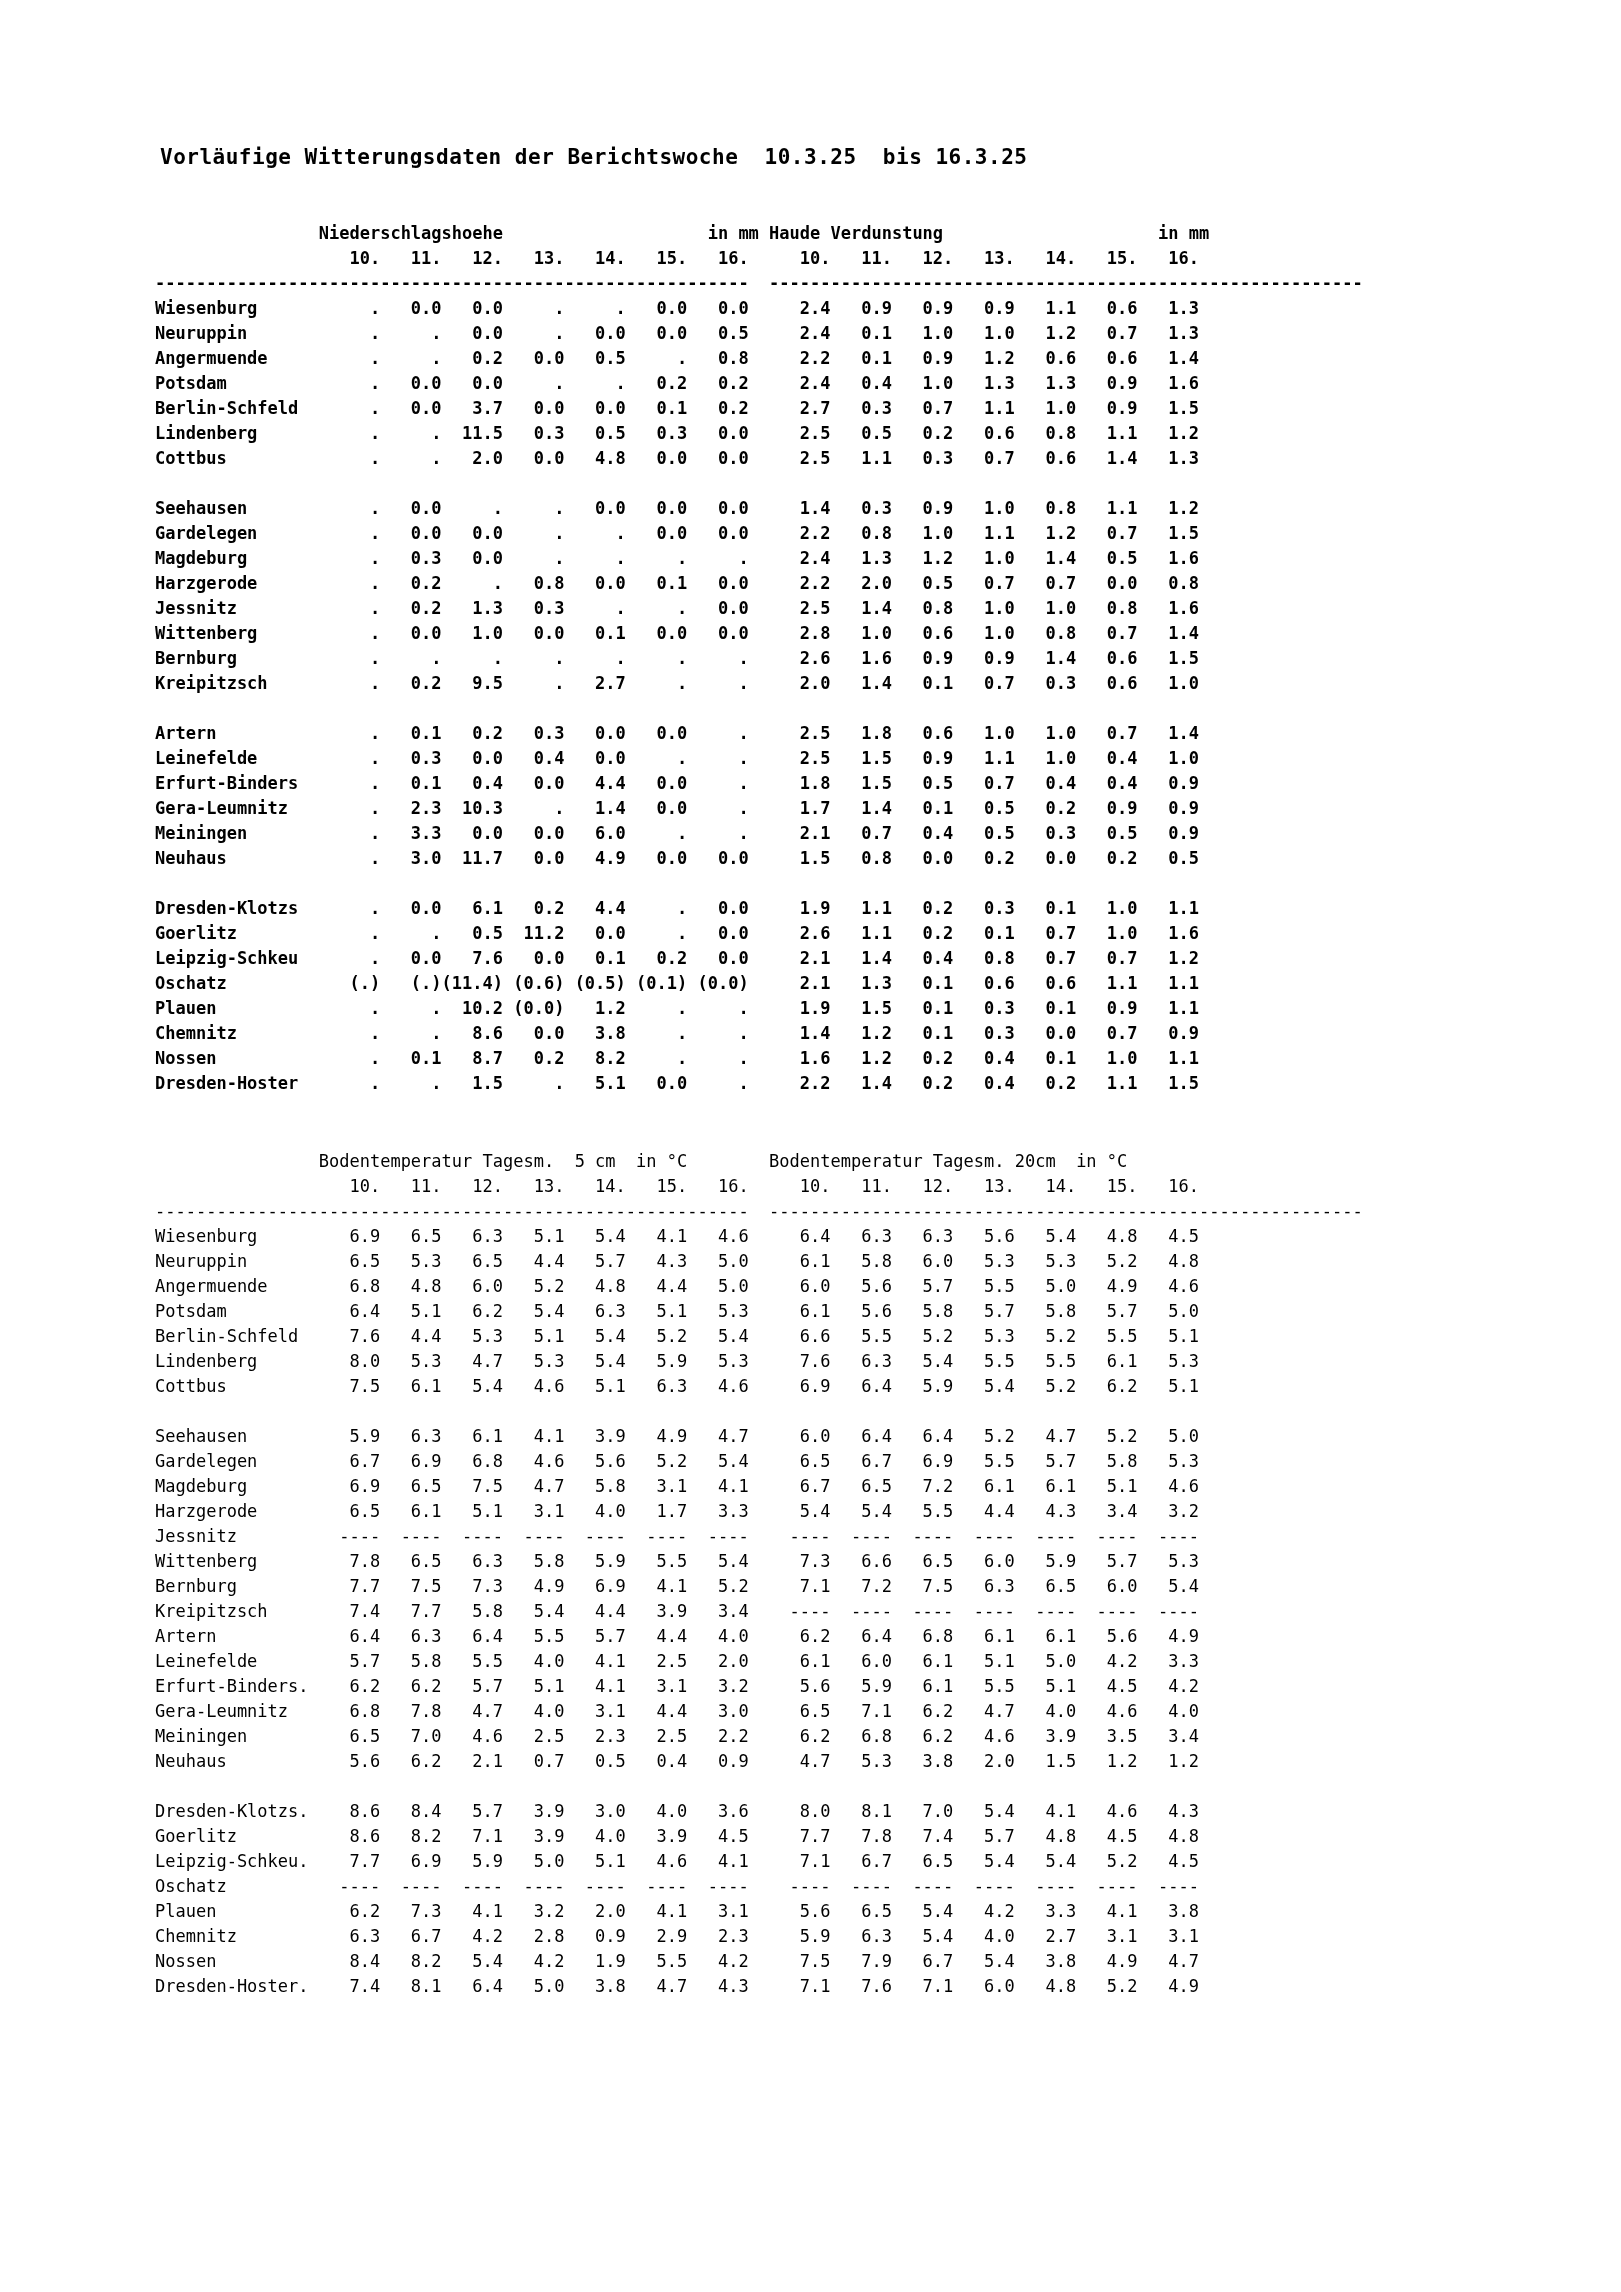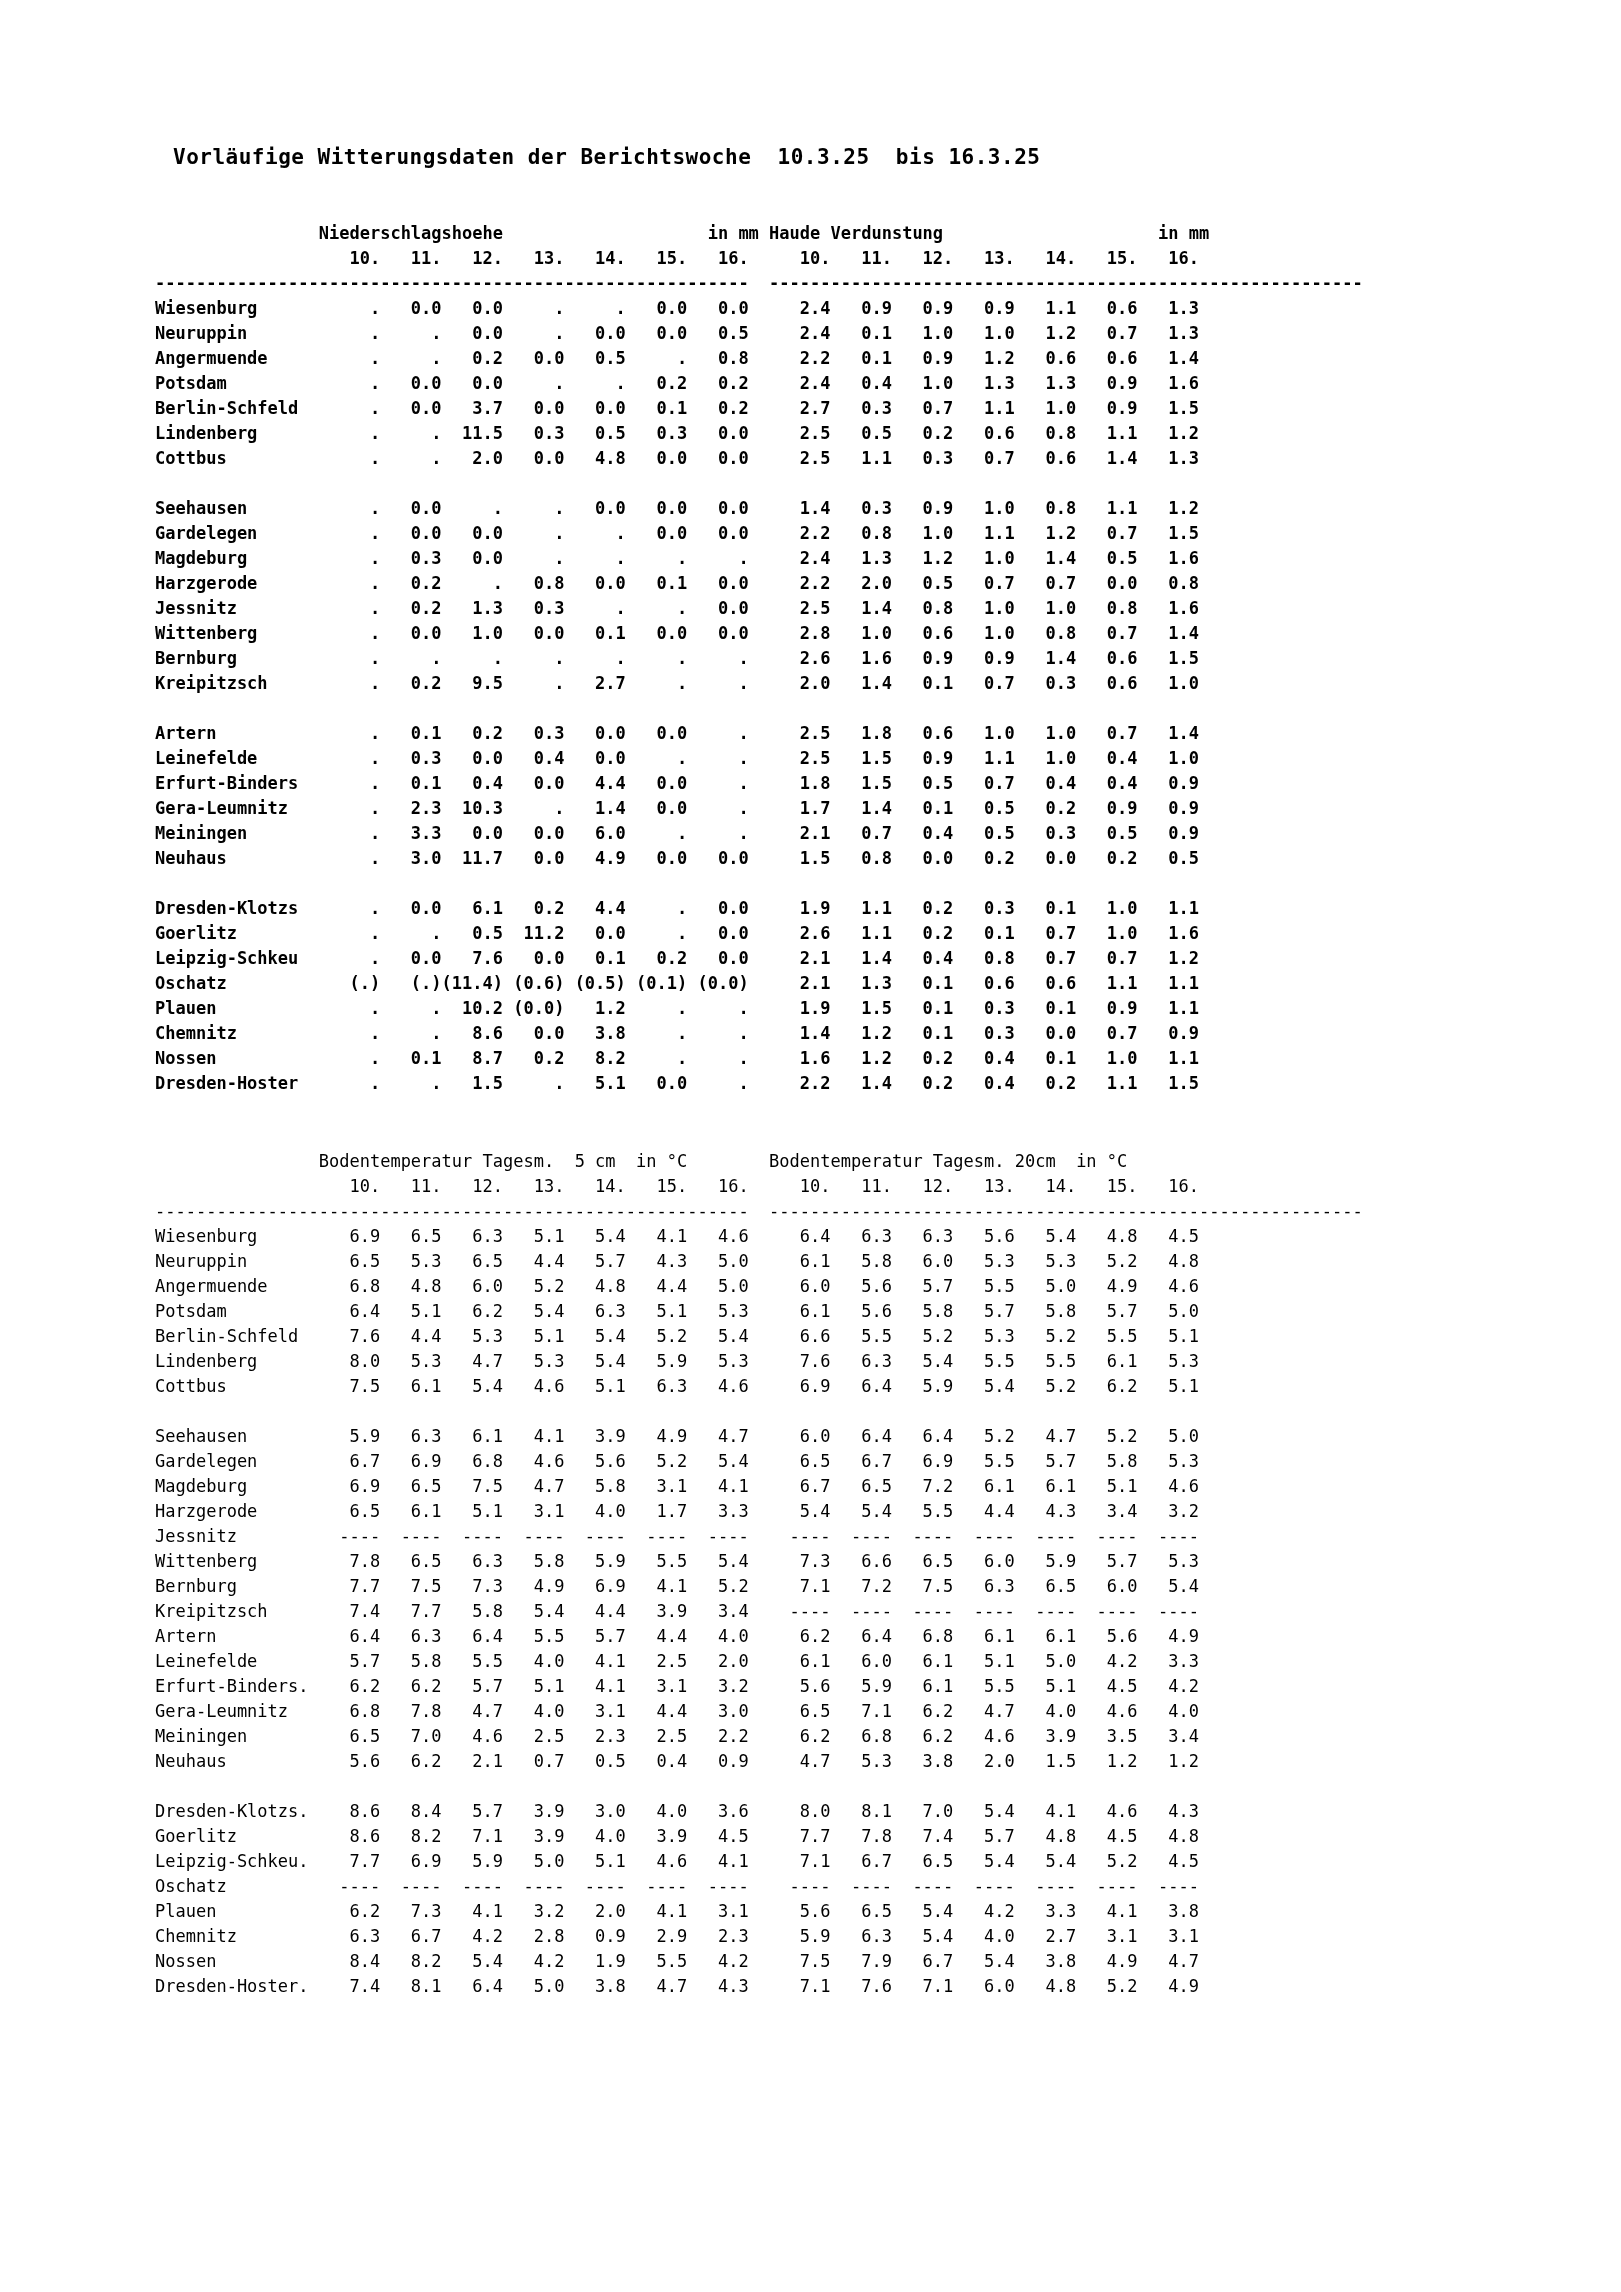--- a/index.html
+++ b/index.html
@@ -16,21 +16,21 @@
   }
   .page {
     position: absolute;
     left: 0; top: 0;
     width: 1621px;
     height: 2293px;
     padding: 0;
   }
   .title {
     position: absolute;
-    left: 173px;
+    left: 160px;
     top: 145px;
     font-family: "DejaVu Sans Mono", monospace;
     font-size: 21px;
     font-weight: bold;
     letter-spacing: 0.5px;
     white-space: pre;
   }
   .block {
     position: absolute;
     font-family: "DejaVu Sans Mono", monospace;

